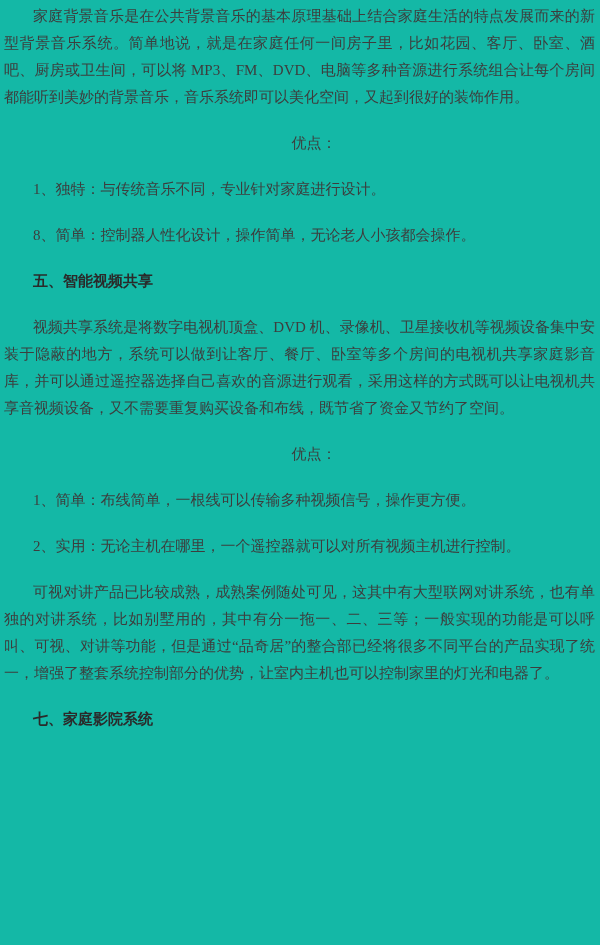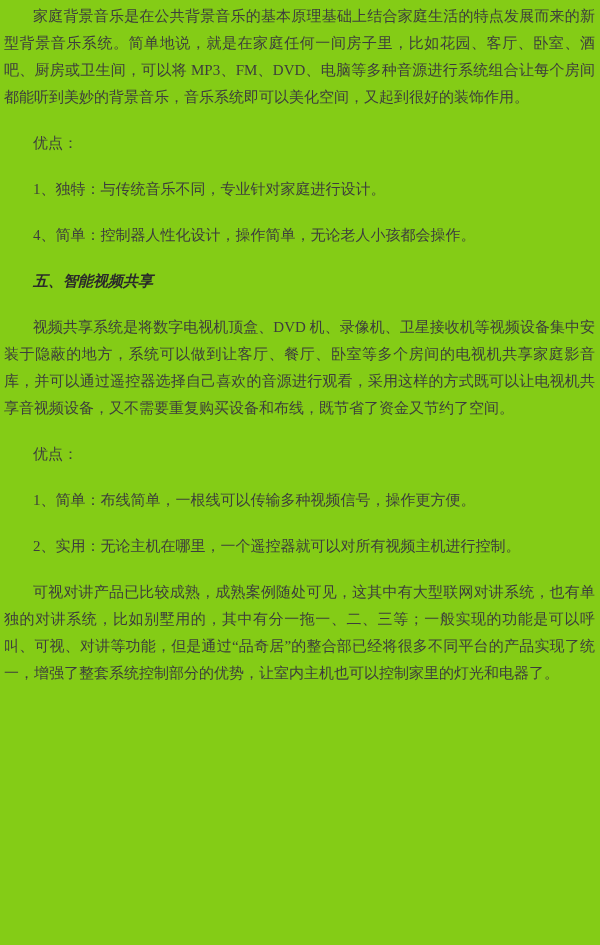--- a/index.html
+++ b/index.html
@@ -5,78 +5,79 @@
   html, body {
     margin: 0;
     padding: 0;
     background: #ffffff;
   }
   .page {
     position: relative;
     width: 600px;
     height: 945px;
     box-sizing: border-box;
-    background: #84cc16;
+    background: #14b8a6;
     padding: 3px 5px 0 4px;
     overflow: hidden;
     font-family: "Liberation Serif", "DejaVu Serif", serif;
     font-size: 15px;
     line-height: 27px;
     color: #3d3d3d;
   }
   .para {
     margin: 0 0 19px 0;
     text-align: justify;
     text-indent: 29px;
     word-break: break-all;
   }
   .label {
     margin: 0 0 19px 0;
     text-indent: 29px;
+    text-align: center;
   }
   .item {
     margin: 4px 0 19px 0;
     text-align: justify;
     text-indent: 29px;
     word-break: break-all;
   }
   .heading {
     margin: 0 0 19px 0;
     text-indent: 29px;
     font-weight: bold;
     color: #2a2a2a;
-    font-style: italic;
   }
   .heading:last-child {
     margin-bottom: 0;
   }
 </style>
 </head>
 <body>
 
 <div class="page">
 
   <p class="para">家庭背景音乐是在公共背景音乐的基本原理基础上结合家庭生活的特点发展而来的新型背景音乐系统。简单地说，就是在家庭任何一间房子里，比如花园、客厅、卧室、酒吧、厨房或卫生间，可以将 MP3、FM、DVD、电脑等多种音源进行系统组合让每个房间都能听到美妙的背景音乐，音乐系统即可以美化空间，又起到很好的装饰作用。</p>
 
   <p class="label">优点：</p>
 
   <p class="item">1、独特：与传统音乐不同，专业针对家庭进行设计。</p>
 
 
-  <p class="item">4、简单：控制器人性化设计，操作简单，无论老人小孩都会操作。</p>
+  <p class="item">8、简单：控制器人性化设计，操作简单，无论老人小孩都会操作。</p>
 
 
   <p class="heading">五、智能视频共享</p>
 
   <p class="para">视频共享系统是将数字电视机顶盒、DVD 机、录像机、卫星接收机等视频设备集中安装于隐蔽的地方，系统可以做到让客厅、餐厅、卧室等多个房间的电视机共享家庭影音库，并可以通过遥控器选择自己喜欢的音源进行观看，采用这样的方式既可以让电视机共享音视频设备，又不需要重复购买设备和布线，既节省了资金又节约了空间。</p>
 
   <p class="label">优点：</p>
 
   <p class="item">1、简单：布线简单，一根线可以传输多种视频信号，操作更方便。</p>
 
   <p class="item">2、实用：无论主机在哪里，一个遥控器就可以对所有视频主机进行控制。</p>
 
 
 
   <p class="para">可视对讲产品已比较成熟，成熟案例随处可见，这其中有大型联网对讲系统，也有单独的对讲系统，比如别墅用的，其中有分一拖一、二、三等；一般实现的功能是可以呼叫、可视、对讲等功能，但是通过“品奇居”的整合部已经将很多不同平台的产品实现了统一，增强了整套系统控制部分的优势，让室内主机也可以控制家里的灯光和电器了。</p>
 
+  <p class="heading">七、家庭影院系统</p>
 
 </div>
 
 </body></html>

